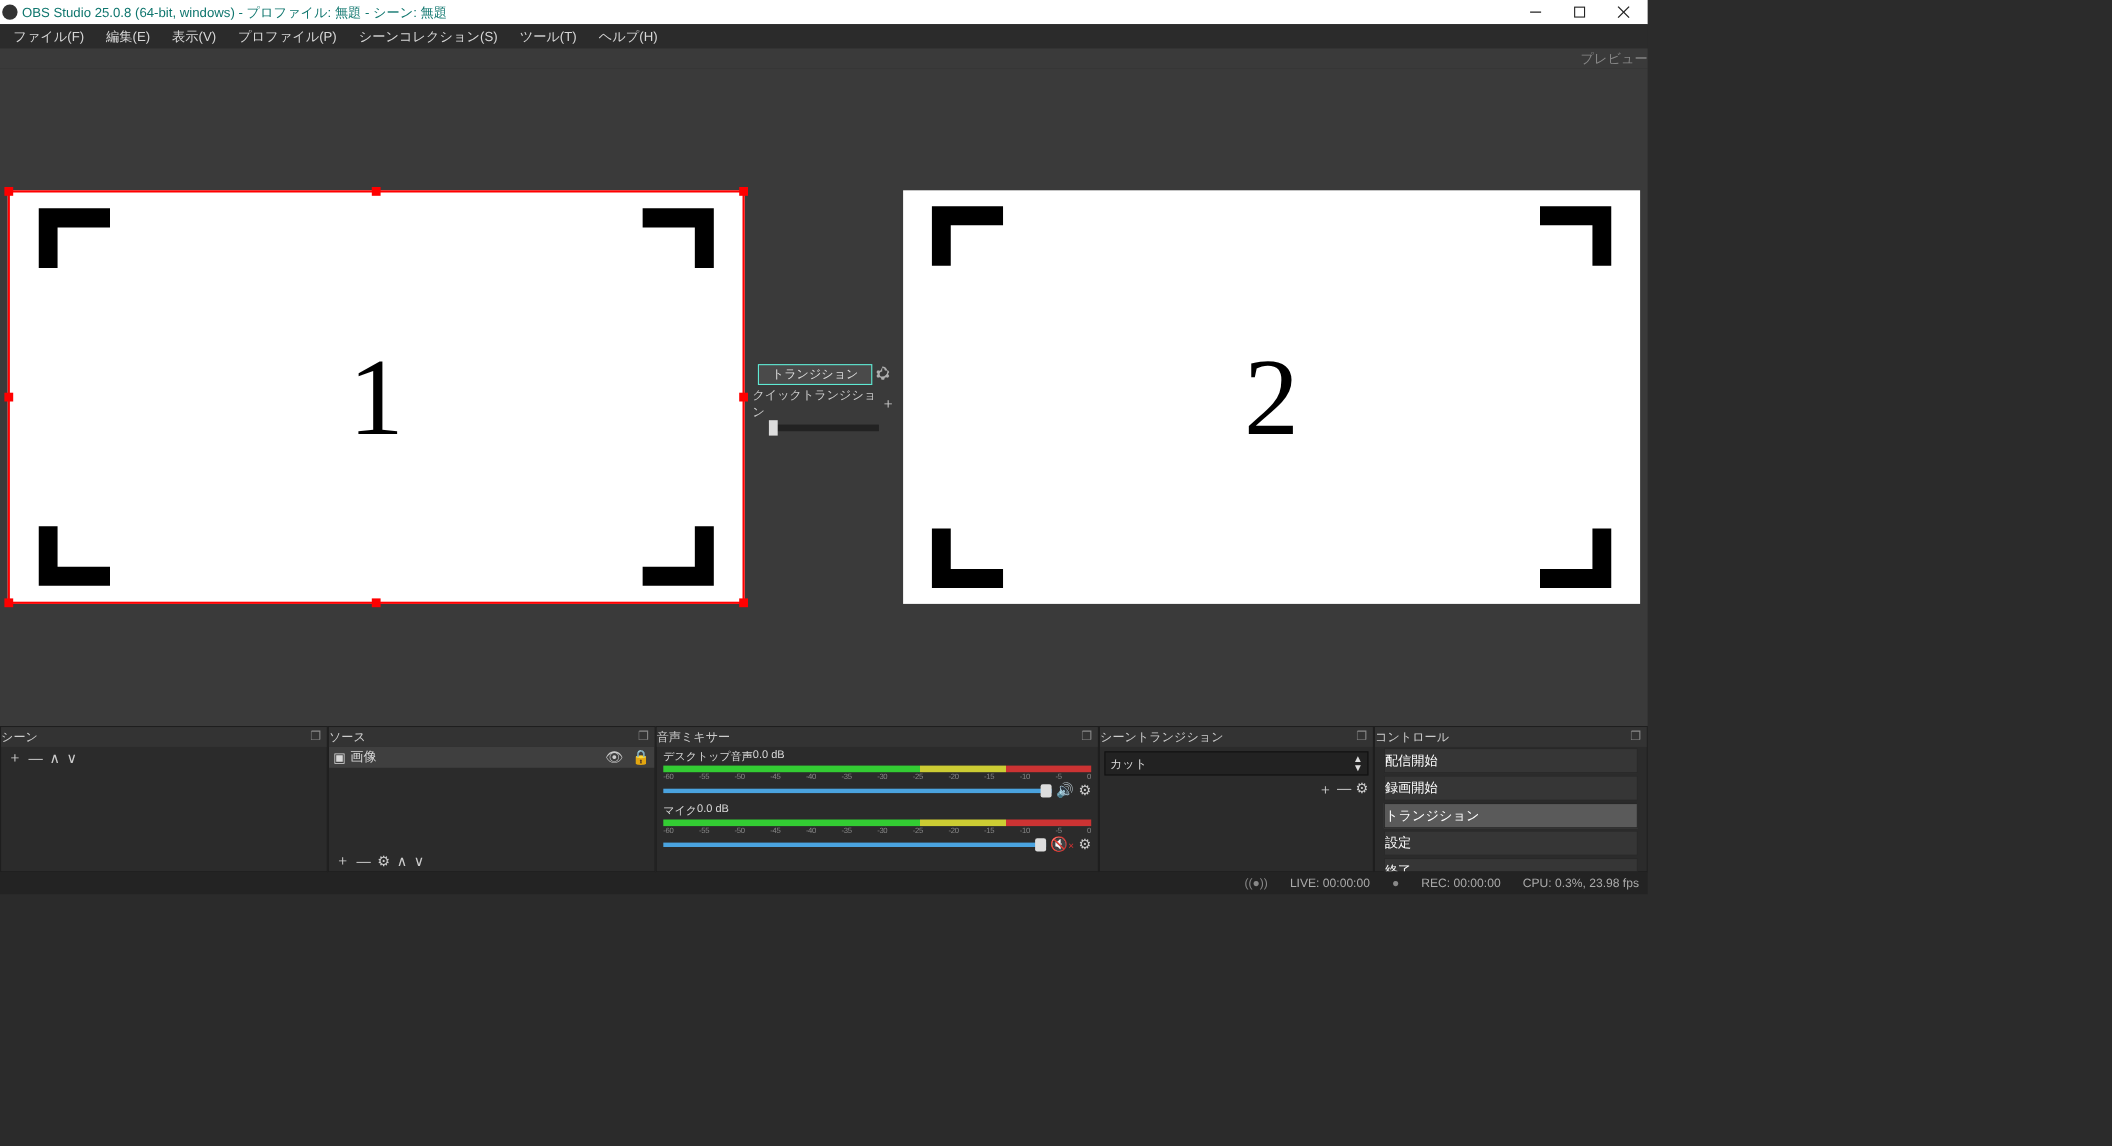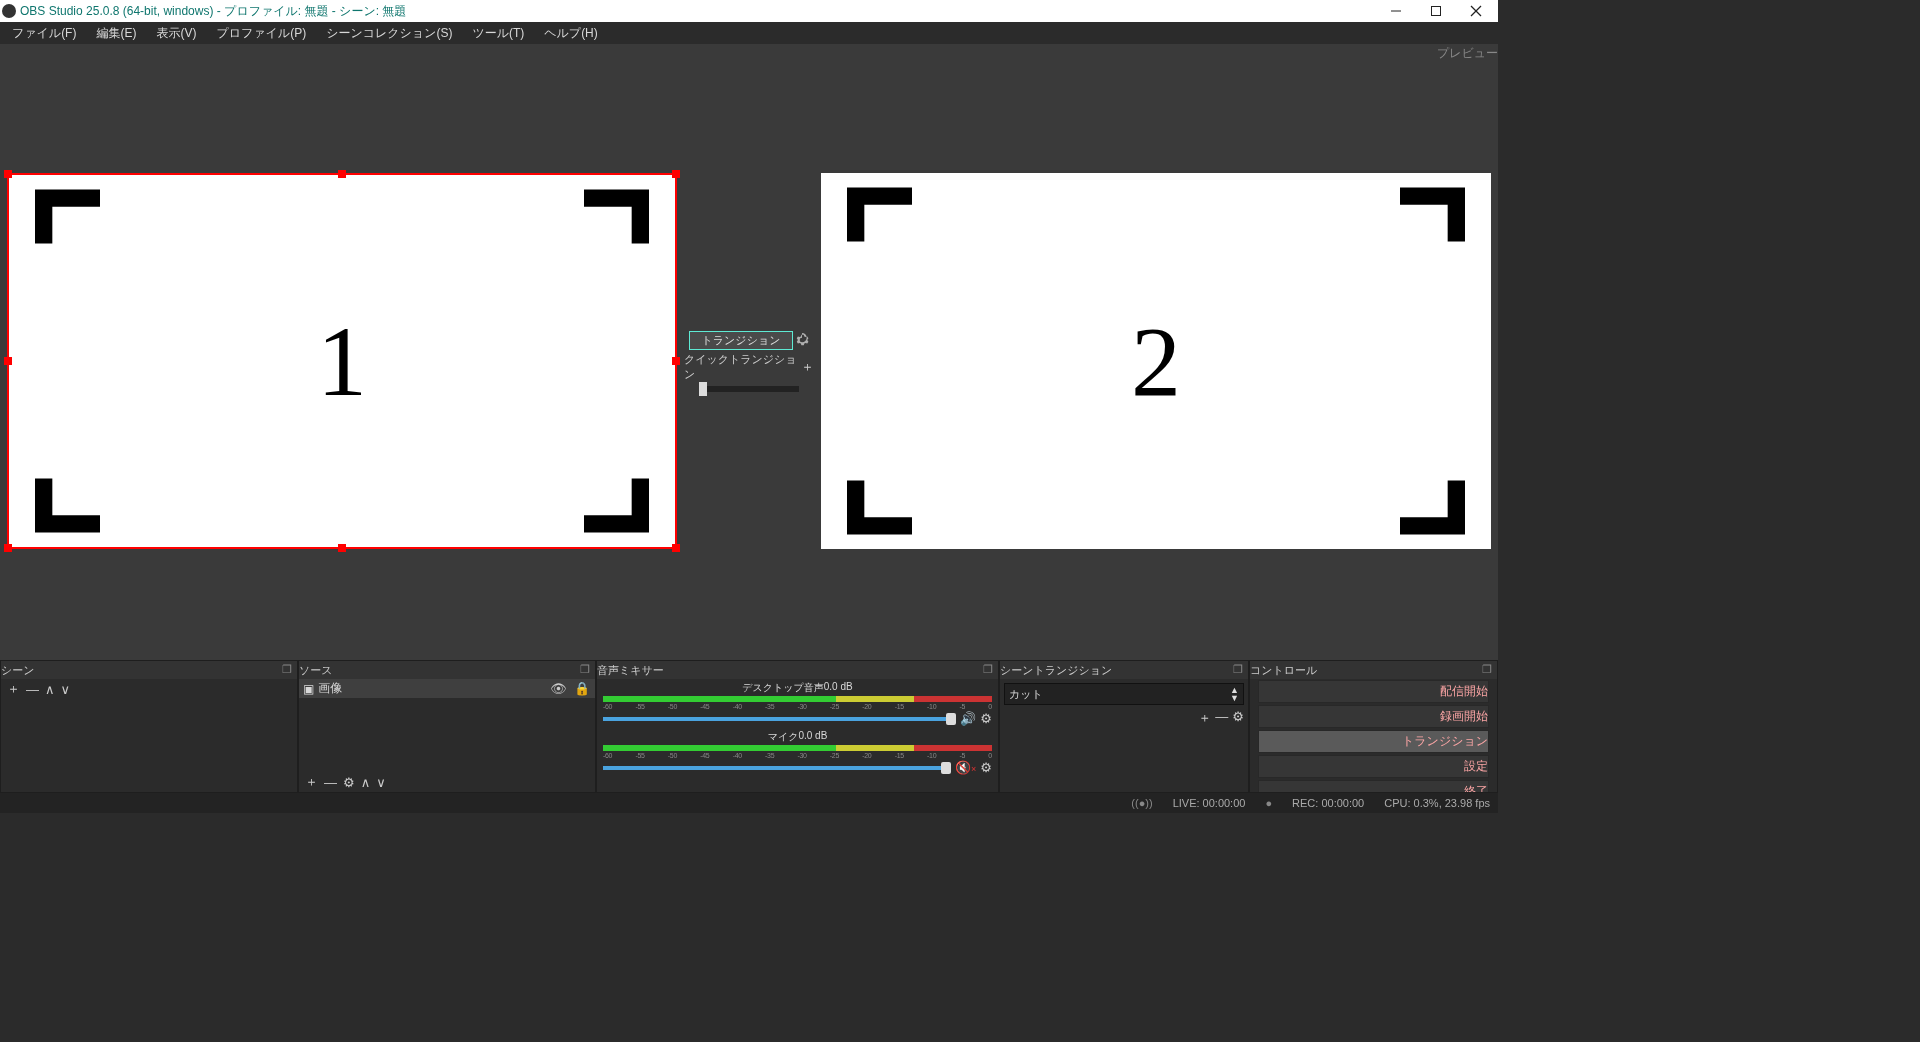--- a/index.html
+++ b/index.html
@@ -50,32 +50,32 @@
 .sctrans-dock { width: 250px;}
 .controls-dock { flex:1;}
 
 .list-item { padding:2px 6px; font-size:12px;}
 .list-item.selected { background:#3f3f3f;}
 
 .src-row { display:flex; align-items:center; padding:1px 4px; gap:4px;}
 .src-row .eye { margin-left:auto; margin-right:4px;}
 
 .mixer-track { padding:2px 6px;}
-.mixer-track-top { display:flex; justify-content:center; font-size:10px;}
+.mixer-track-top { display:flex; justify-content:flex-start; font-size:10px;}
 .meter-bar { height:6px; background: linear-gradient(to right, #3c3 0%, #3c3 60%, #cc3 60%, #cc3 80%, #c33 80%, #c33 100%); margin:1px 0;}
 .meter-scale { font-size:7px; color:#888; display:flex; justify-content:space-between; letter-spacing:-0.3px;}
 .mixer-slider-row { display:flex; align-items:center; gap:4px; margin-top:1px;}
 .mixer-slider { flex:1; height:4px; background:#4aa3df; position:relative;}
 .mixer-knob { position:absolute; right:0; top:-4px; width:10px; height:12px; background:#ddd; border-radius:2px;}
 
 .sctrans-body { padding:4px;}
 .sctrans-select { width:100%; background:#222; border:1px solid #111; padding:2px 4px; font-size:11px; color:#ddd; display:flex; justify-content:space-between; align-items:center;}
 .sctrans-row { display:flex; justify-content:flex-end; gap:4px; margin-top:4px; font-size:14px; color:#ccc;}
 
-.ctrl-btn { background:#363636; border:1px solid #282828; margin:1px 8px; padding:2px 0; text-align:right; font-size:12px; color:#fca5a5;}
+.ctrl-btn { background:#363636; border:1px solid #282828; margin:1px 8px; padding:2px 0; text-align:left; font-size:12px; color:#ffffff;}
 .ctrl-btn.active { background:#5a5a5a; }
 
 .statusbar { height:20px; background:#232323; display:flex; align-items:center; justify-content:flex-end; gap:20px; padding:0 8px; font-size:11px; color:#aaa;}
 
 .icon-btn { cursor:default; color:#ccc; font-size:13px;}
 svg { display:block;}
 </style>
 </head>
 <body>
 

